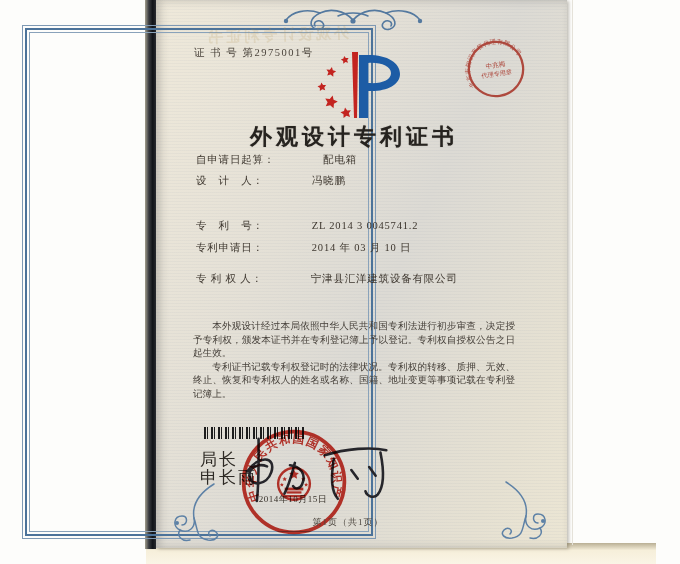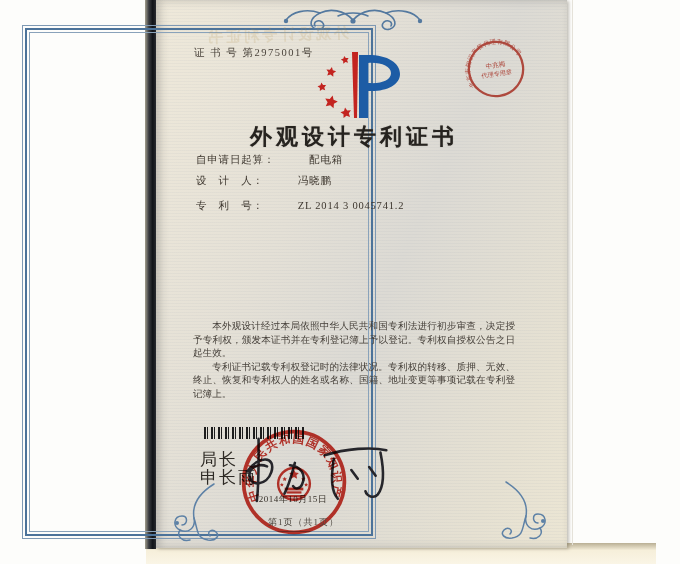--- a/index.html
+++ b/index.html
@@ -27,31 +27,31 @@
   .frame-inner{position:absolute;inset:2px;border:2px solid #4c739a;}
   .frame-inner2{position:absolute;inset:2px;border:1px solid #89a2ba;}
   
   .cert-no{position:absolute;left:194px;top:46px;font-size:10.5px;letter-spacing:1.5px;color:#4b443c;}
   .ghost{position:absolute;left:205px;top:26px;font-size:15px;letter-spacing:3px;font-weight:bold;
     color:rgba(175,140,70,.17);transform:scaleX(-1) rotate(2deg);}
   .title{position:absolute;left:178px;top:122px;width:352px;text-align:center;
     font-size:22px;font-weight:bold;letter-spacing:4px;color:#26231f;
     text-shadow:0 0 1px rgba(40,35,30,.4);}
   .field{position:absolute;left:196px;font-size:10.5px;color:#3d362e;letter-spacing:.8px;white-space:nowrap;}
-  .f0{top:153px}.f1{top:174px}.f2{top:199px}.f3{top:241px}.f4{top:272px}.f5{top:300px}
-  .field .val{margin-left:4px;padding-left:30px;}
+  .f0{top:153px}.f1{top:174px}.f2{top:219px}.f3{top:241px}.f4{top:272px}.f5{top:300px}
+  .field .val{margin-left:18px;padding-left:30px;}
   .body-text{position:absolute;left:193px;top:319px;width:322px;font-size:9.6px;
     line-height:13.6px;color:#46403a;text-align:justify;}
   .body-text p{margin:0;text-indent:2em;}
   .barcode{position:absolute;left:204px;top:427px;width:101px;height:12px;
     background:repeating-linear-gradient(90deg,#1d1d1d 0 2px,rgba(0,0,0,0) 2px 3px,#1d1d1d 3px 4px,rgba(0,0,0,0) 4px 7px,#1d1d1d 7px 9px,rgba(0,0,0,0) 9px 10px,#1d1d1d 10px 11px,rgba(0,0,0,0) 11px 14px);}
   .bureau{position:absolute;left:200px;top:451px;font-size:17px;line-height:18px;
     color:#2e2a25;letter-spacing:2px;font-family:"Liberation Sans","DejaVu Sans",sans-serif;}
   .signature{position:absolute;left:233px;top:428px;transform:rotate(-3deg);}
-  .footer{position:absolute;left:268px;top:516px;width:160px;
+  .footer{position:absolute;left:268px;top:516px;width:160px;text-align:center;
     font-size:9px;letter-spacing:1px;color:#4c463e;}
   .issue-date{position:absolute;left:243px;top:493px;width:100px;text-align:center;
     font-size:9px;letter-spacing:.5px;color:#38322b;}
   
   .seal{position:absolute;mix-blend-mode:multiply;opacity:.92;}
   .agent-seal{left:461px;top:34px;transform:rotate(-8deg);}
   .office-seal{left:238px;top:426px;}
   
   .ornament-top{position:absolute;left:278px;top:4px;}
   .flourish-bl{position:absolute;left:168px;top:480px;}
@@ -120,20 +120,22 @@
     <use href="#star" fill="#c32420" transform="translate(10,37) scale(0.46) rotate(-8)"></use>
     <use href="#star" fill="#c32420" transform="translate(19,52) scale(0.68) rotate(14)"></use>
     <use href="#star" fill="#c32420" transform="translate(34,63) scale(0.56) rotate(-10)"></use>
   </svg>
 
   <div class="title">外观设计专利证书</div>
 
   <div class="field f0"><span>自申请日起算：</span><span class="val">配电箱</span></div>
   <div class="field f1"><span>设　计　人：</span><span class="val">冯晓鹏</span></div>
   <div class="field f2"><span>专　利　号：</span><span class="val">ZL 2014 3 0045741.2</span></div>
+  <div class="field f3"><span>专利申请日：</span><span class="val">2014 年 03 月 10 日</span></div>
+  <div class="field f4"><span>专 利 权 人：</span><span class="val">宁津县汇洋建筑设备有限公司</span></div>
 
   <div class="body-text">
     <p>本外观设计经过本局依照中华人民共和国专利法进行初步审查，决定授予专利权，颁发本证书并在专利登记簿上予以登记。专利权自授权公告之日起生效。</p>
     <p>专利证书记载专利权登记时的法律状况。专利权的转移、质押、无效、终止、恢复和专利权人的姓名或名称、国籍、地址变更等事项记载在专利登记簿上。</p>
   </div>
 
   <div class="barcode"></div>
 
   <div class="bureau">
     <div>局长</div>

